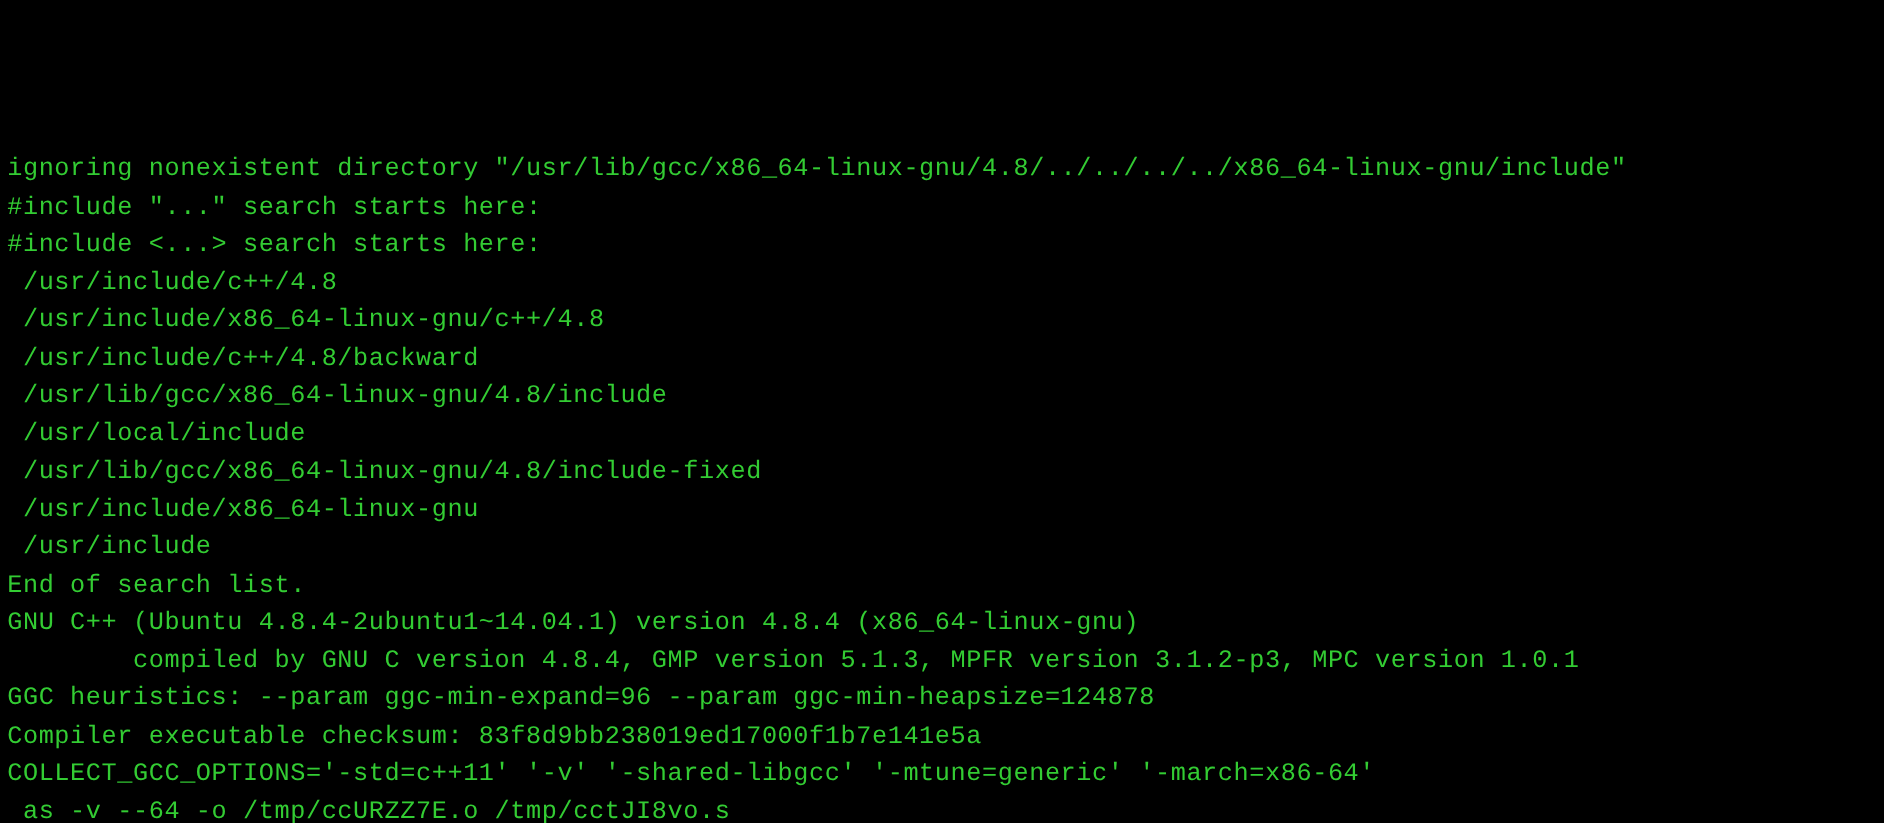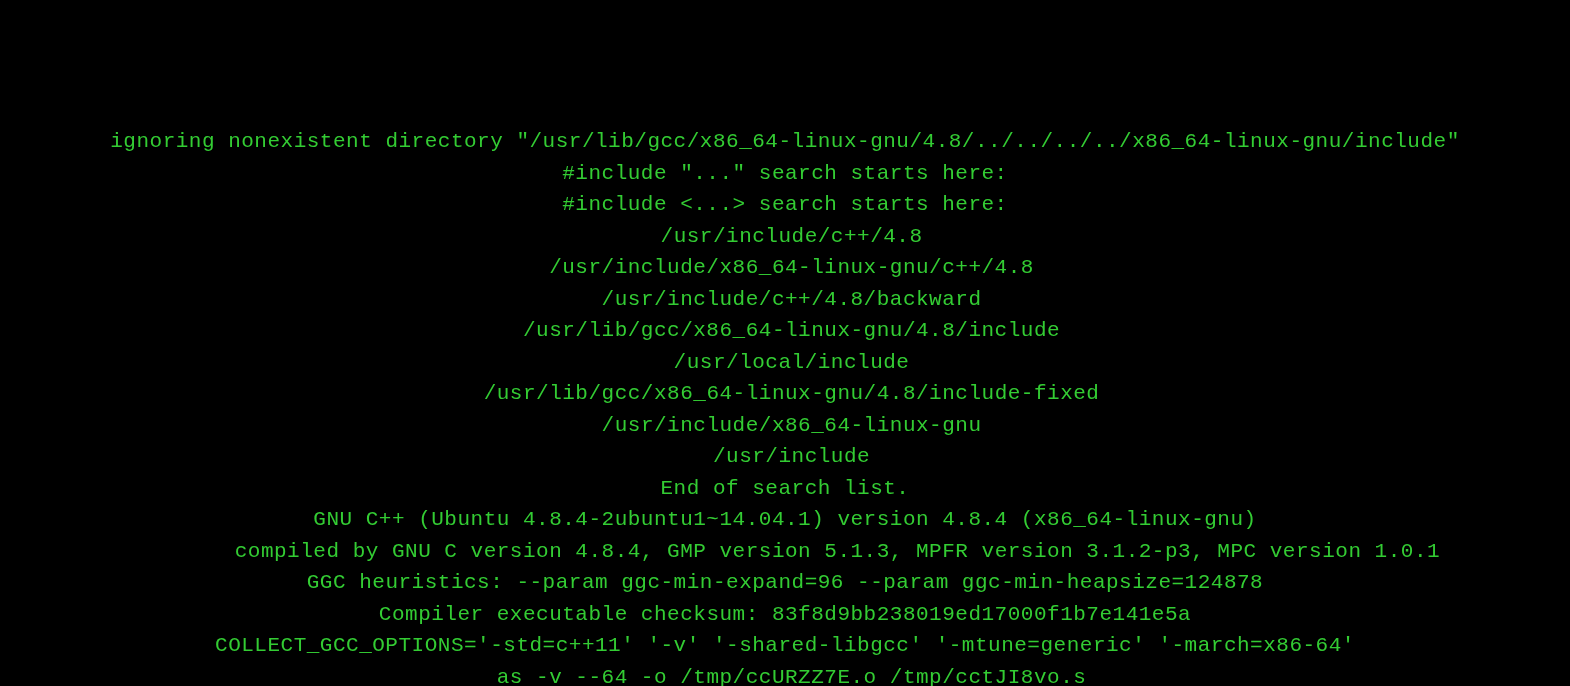--- a/index.html
+++ b/index.html
@@ -15,21 +15,20 @@
       line-height: 1.5;
       padding: 0 6px;
       white-space: pre;
       overflow: hidden;
       width: 1570px;
       height: 686px;
       letter-spacing: 0.5px;
     }
     .terminal-line {
       white-space: pre;
-      text-align: center;
     }
   </style>
 </head>
 <body>
 
 
 
 <div><div class="terminal-line">ignoring nonexistent directory "/usr/lib/gcc/x86_64-linux-gnu/4.8/../../../../x86_64-linux-gnu/include"</div><div class="terminal-line">#include "..." search starts here:</div><div class="terminal-line">#include &lt;...&gt; search starts here:</div><div class="terminal-line"> /usr/include/c++/4.8</div><div class="terminal-line"> /usr/include/x86_64-linux-gnu/c++/4.8</div><div class="terminal-line"> /usr/include/c++/4.8/backward</div><div class="terminal-line"> /usr/lib/gcc/x86_64-linux-gnu/4.8/include</div><div class="terminal-line"> /usr/local/include</div><div class="terminal-line"> /usr/lib/gcc/x86_64-linux-gnu/4.8/include-fixed</div><div class="terminal-line"> /usr/include/x86_64-linux-gnu</div><div class="terminal-line"> /usr/include</div><div class="terminal-line">End of search list.</div><div class="terminal-line">GNU C++ (Ubuntu 4.8.4-2ubuntu1~14.04.1) version 4.8.4 (x86_64-linux-gnu)</div><div class="terminal-line">        compiled by GNU C version 4.8.4, GMP version 5.1.3, MPFR version 3.1.2-p3, MPC version 1.0.1</div><div class="terminal-line">GGC heuristics: --param ggc-min-expand=96 --param ggc-min-heapsize=124878</div><div class="terminal-line">Compiler executable checksum: 83f8d9bb238019ed17000f1b7e141e5a</div><div class="terminal-line">COLLECT_GCC_OPTIONS='-std=c++11' '-v' '-shared-libgcc' '-mtune=generic' '-march=x86-64'</div><div class="terminal-line"> as -v --64 -o /tmp/ccURZZ7E.o /tmp/cctJI8vo.s</div></div>
 
 

